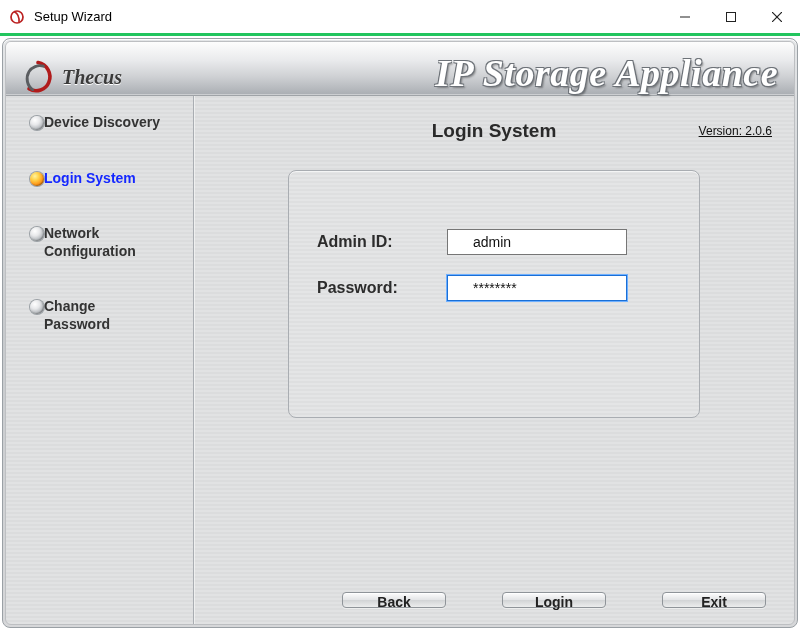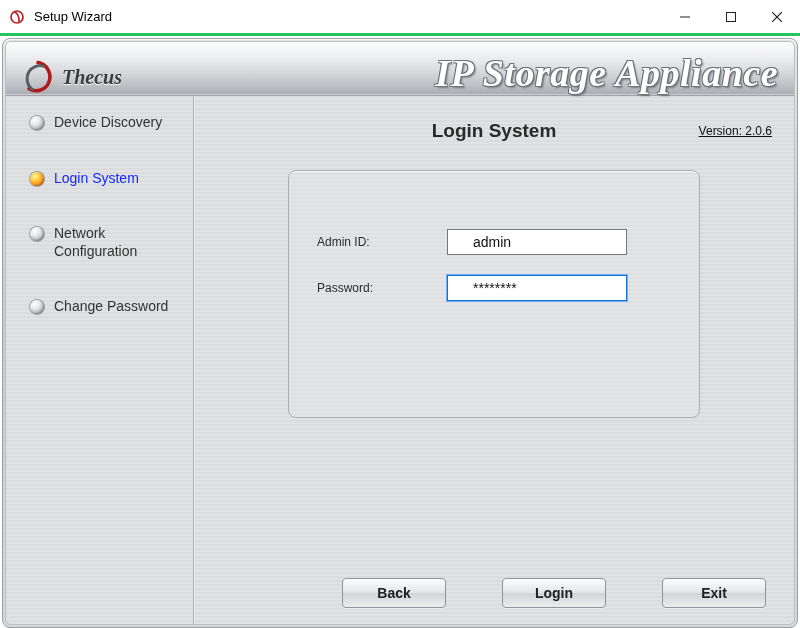--- a/index.html
+++ b/index.html
@@ -124,23 +124,23 @@
   
   .sidebar {
     width: 188px;
     padding: 18px 12px 12px 24px;
     border-right: 1px solid #a9adb2;
     box-shadow: 1px 0 0 rgba(255,255,255,.5);
   }
   .step {
     display: flex;
     align-items: flex-start;
-    gap: 10px;
     margin-bottom: 38px;
     cursor: default;
+    font-weight: bold;
   }
   .step-bullet {
     width: 14px; height: 14px;
     border-radius: 50%;
     margin-top: 2px;
     background: radial-gradient(circle at 35% 30%, #ffffff 0%, #e7e8ea 35%, #b7bbbf 65%, #8f9499 100%);
     box-shadow: inset -1px -1px 1px rgba(0,0,0,.25), 0 0 0 1px #9aa0a5;
     flex-shrink: 0;
   }
   .step.active .step-bullet {
@@ -201,22 +201,22 @@
     box-shadow: inset 0 1px 0 rgba(255,255,255,.6);
     padding: 58px 28px 28px 28px;
   }
   .form-row {
     display: flex;
     align-items: center;
     margin-bottom: 20px;
   }
   .form-label {
     width: 130px;
-    font-size: 12px;
-    font-weight: normal;
+    font-size: 16px;
+    font-weight: bold;
     color: #2c2c2c;
     text-align: left;
   }
   .text-input {
     width: 180px;
     height: 26px;
     padding: 2px 25px;
     font-size: 14px;
     color: #111;
     background: #fff;
@@ -232,21 +232,21 @@
   .footer {
     position: absolute;
     left: 0; right: 0; bottom: 16px;
     display: flex;
     gap: 56px;
     justify-content: center;
     padding-left: 120px;
   }
   .btn {
     width: 104px;
-    height: 30px;
+    height: 16px;
     font-size: 14px;
     font-weight: bold;
     color: #222;
     background: linear-gradient(#fdfdfd, #e4e5e7 48%, #d2d4d6 52%, #eceded);
     border: 1px solid #8f9499;
     border-radius: 4px;
     box-shadow: inset 0 1px 0 #fff, 0 1px 0 rgba(255,255,255,.5);
     cursor: pointer;
   }
 </style>

